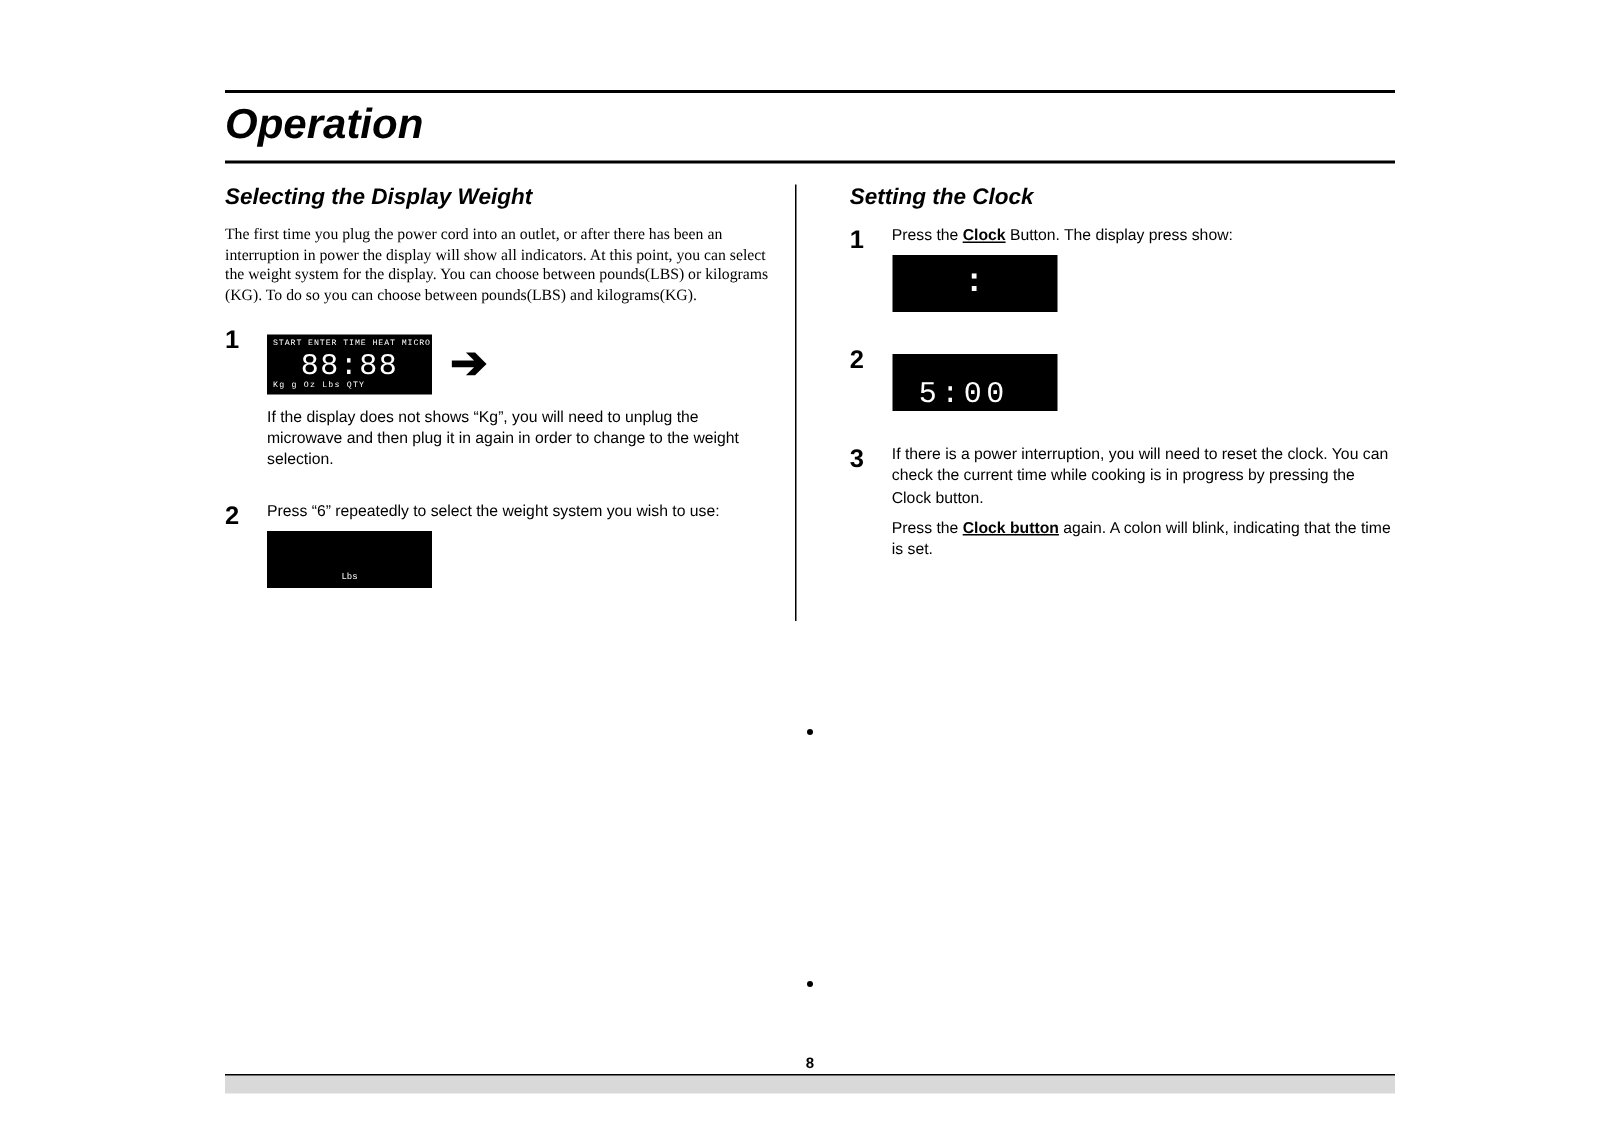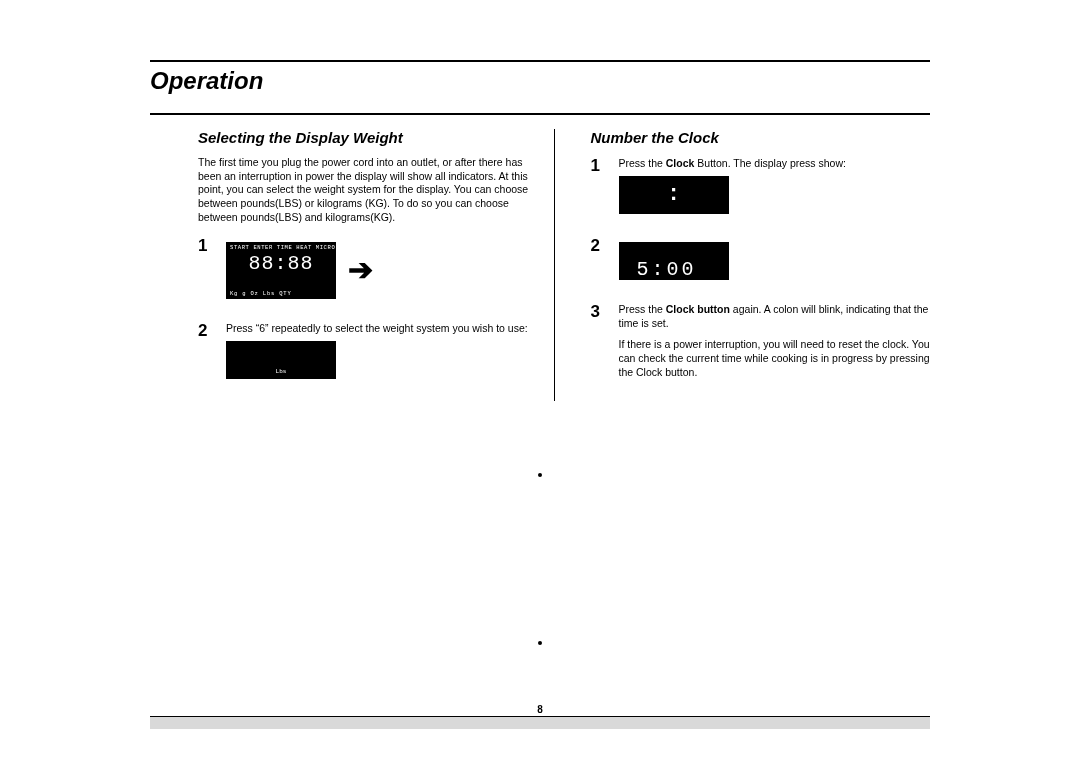--- a/index.html
+++ b/index.html
@@ -12,47 +12,47 @@
   }
   .page {
     padding: 60px 150px 40px 150px;
     position: relative;
   }
   .top-rule {
     border-top: 2px solid #000;
     margin-bottom: 2px;
   }
   h1.section-title {
-    font-size: 24px;
+    font-size: 28px;
     font-weight: bold;
     font-style: italic;
     border-bottom: 2px solid #000;
-    padding: 3px 0 18px 0;
+    padding: 3px 0 8px 0;
     margin-bottom: 14px;
   }
   .cols {
     display: flex;
     gap: 36px;
-    margin-left: 48px;
   }
   .col {
     flex: 1;
     min-width: 0;
   }
   .col-left { border-right: 1px solid #000; padding-right: 16px; }
   h2.subheading {
     font-size: 15px;
     font-weight: bold;
     font-style: italic;
     margin-bottom: 10px;
   }
   p.intro {
     font-size: 10.5px;
     line-height: 1.3;
     margin-bottom: 12px;
+    font-family: Liberation Serif, serif;
   }
   .step {
     display: flex;
     gap: 14px;
     margin-bottom: 14px;
   }
   .step-num {
     font-size: 17px;
     font-weight: bold;
     min-width: 14px;
@@ -70,21 +70,21 @@
   }
   .display {
     background: #000;
     color: #fff;
     width: 110px;
     height: 38px;
     display: inline-block;
     position: relative;
     font-family: "Courier New", monospace;
   }
-  .display-tall { height: 57px; }
+  .display-tall { height: 40px; }
   .disp-top {
     position: absolute;
     top: 2px; left: 4px; right: 4px;
     font-size: 5.5px;
     letter-spacing: 0.6px;
     white-space: nowrap;
   }
   .disp-bottom {
     position: absolute;
     bottom: 2px; left: 4px; right: 4px;
@@ -124,21 +124,21 @@
     display: flex; align-items: center;
     left: 18px;
     font-size: 20px;
     font-family: "Courier New", monospace;
     letter-spacing: 3px;
   }
   .arrow {
     font-size: 30px;
     font-weight: bold;
   }
-  b { font-weight: 700; }
+  b { font-weight: 700; text-decoration: underline; }
   .dots {
     position: absolute;
     left: 50%;
     transform: translateX(-50%);
     width: 4px;
   }
   .dot {
     width: 4px; height: 4px; background: #000; border-radius: 50%;
     position: absolute; left: 0;
   }
@@ -177,38 +177,39 @@
         <div class="step-num">1</div>
         <div class="step-body">
           <div class="disp-row">
             <div class="display display-tall">
               <div class="disp-top">START  ENTER  TIME  HEAT  MICRO</div>
               <div class="disp-dig">88:88</div>
               <div class="disp-bottom">Kg    g    Oz   Lbs   QTY</div>
             </div>
             <div class="arrow">➔</div>
           </div>
+          <p>If the display does not shows “Kg”, you will need to unplug the microwave and then plug it in again in order to change to the weight selection.</p>
         </div>
       </div>
 
       <div class="step">
         <div class="step-num">2</div>
         <div class="step-body">
           <p>Press “6” repeatedly to select the weight system you wish to use:</p>
           <div class="disp-row">
             <div class="display">
               <div class="disp-lbs">Lbs</div>
             </div>
           </div>
         </div>
       </div>
     </div>
 
     <div class="col">
-      <h2 class="subheading">Number the Clock</h2>
+      <h2 class="subheading">Setting the Clock</h2>
 
       <div class="step">
         <div class="step-num">1</div>
         <div class="step-body">
           <p>
             <span>Press the </span><b>Clock</b><span> Button. The display press show:</span>
           </p>
           <div class="disp-row">
             <div class="display">
               <div class="disp-colon">:</div>
@@ -224,24 +225,24 @@
             <div class="display">
               <div class="disp-500">5:00</div>
             </div>
           </div>
         </div>
       </div>
 
       <div class="step">
         <div class="step-num">3</div>
         <div class="step-body">
+          <p>If there is a power interruption, you will need to reset the clock. You can check the current time while cooking is in progress by pressing the Clock  button.</p>
           <p>
             <span>Press the </span><b>Clock button</b><span> again. A colon will blink, indicating that the time is set.</span>
           </p>
-          <p>If there is a power interruption, you will need to reset the clock. You can check the current time while cooking is in progress by pressing the Clock  button.</p>
         </div>
       </div>
 
     </div>
   </div>
 
   <div class="dots">
     <div class="dot" style="top:72px"></div>
     <div class="dot" style="top:240px"></div>
 

